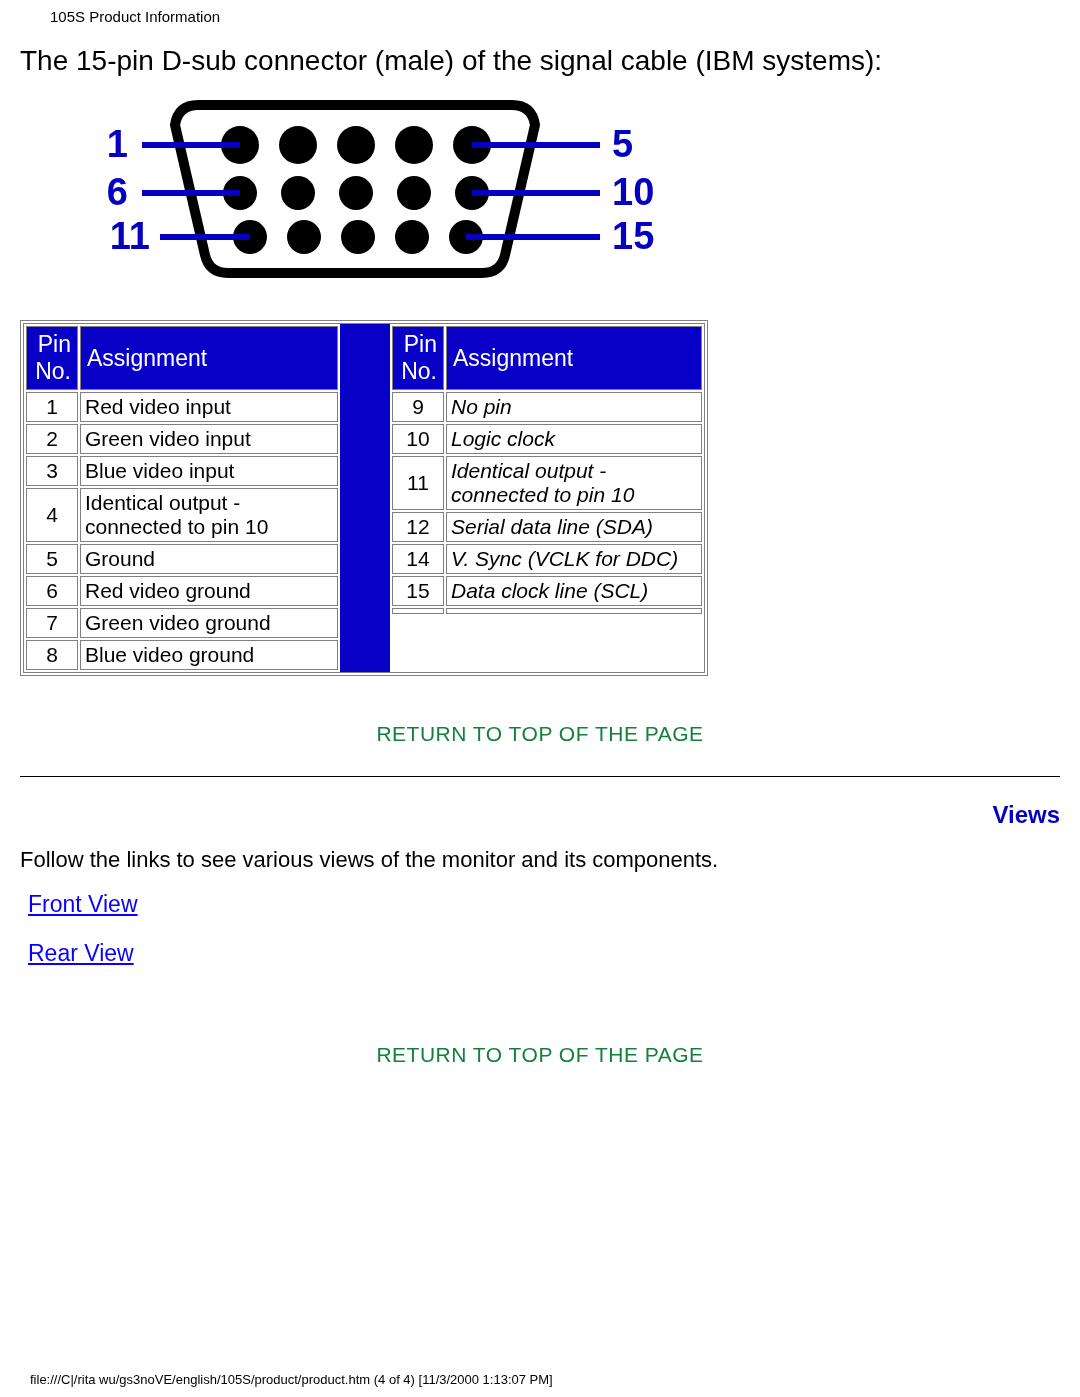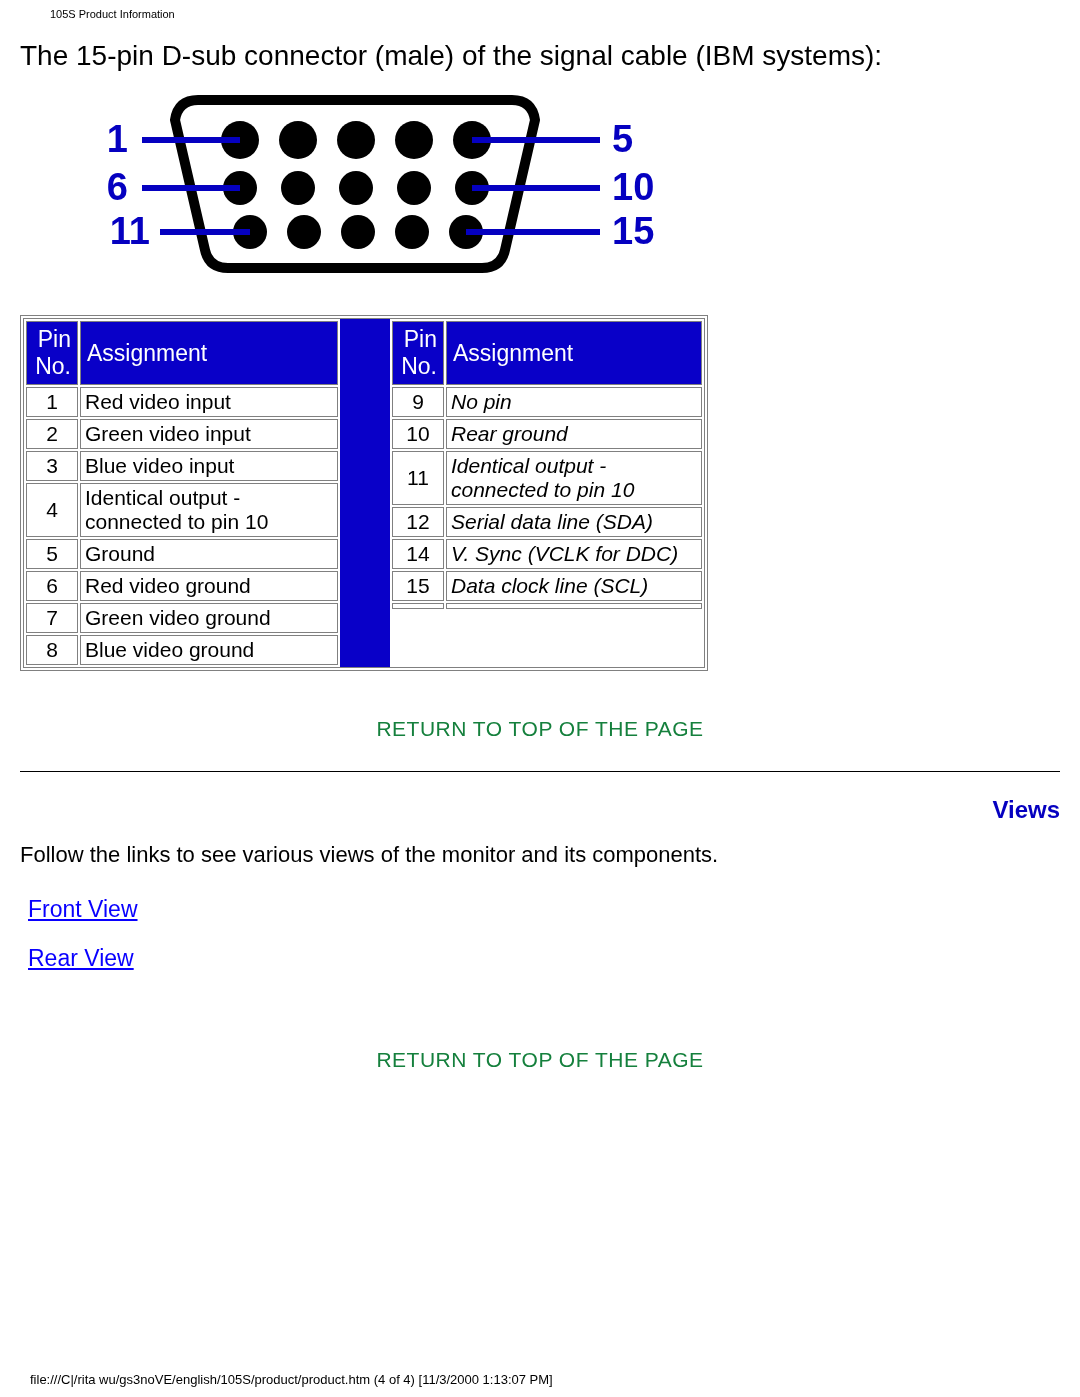--- a/index.html
+++ b/index.html
@@ -8,21 +8,21 @@
     width: 1080px;
     font-family: Arial, Helvetica, sans-serif;
     font-size: 21px;
     color: #000;
     background: #fff;
   }
   .page {
     padding: 0 20px 40px 20px;
   }
   .doc-header {
-    font-size: 11px;
+    font-size: 15px;
     padding: 8px 0 6px 30px;
   }
   .intro {
     margin: 14px 0 18px 0;
     font-size: 28px;
   }
   
   .connector-wrap {
     margin: 0 0 35px 60px;
     width: 600px;
@@ -103,21 +103,21 @@
   }
   .views-heading {
     color: #0500c0;
     font-weight: bold;
     font-size: 24px;
     margin: 12px 0 18px 0;
     text-align: right;
   }
   .views-desc {
     font-size: 22px;
-    margin-bottom: 22px;
+    margin-bottom: 12px;
   }
   a.view-link {
     display: inline-block;
     color: #0900ff;
     text-decoration: underline;
     font-size: 23px;
     margin: 6px 8px;
   }
   .footer {
     position: absolute;
@@ -240,21 +240,21 @@
               <th class="pincol">Pin
 No.</th>
               <th>Assignment</th>
             </tr>
             <tr>
                   <td class="pin">9</td>
                   <td class="assign">No pin</td>
                 </tr>
             <tr>
                   <td class="pin">10</td>
-                  <td class="assign">Rear ground</td>
+                  <td class="assign">Logic clock</td>
                 </tr>
             <tr>
                   <td class="pin">11</td>
                   <td class="assign">Identical output - connected to pin 10</td>
                 </tr>
             <tr>
                   <td class="pin">12</td>
                   <td class="assign">Serial data line (SDA)</td>
                 </tr>
             <tr>

